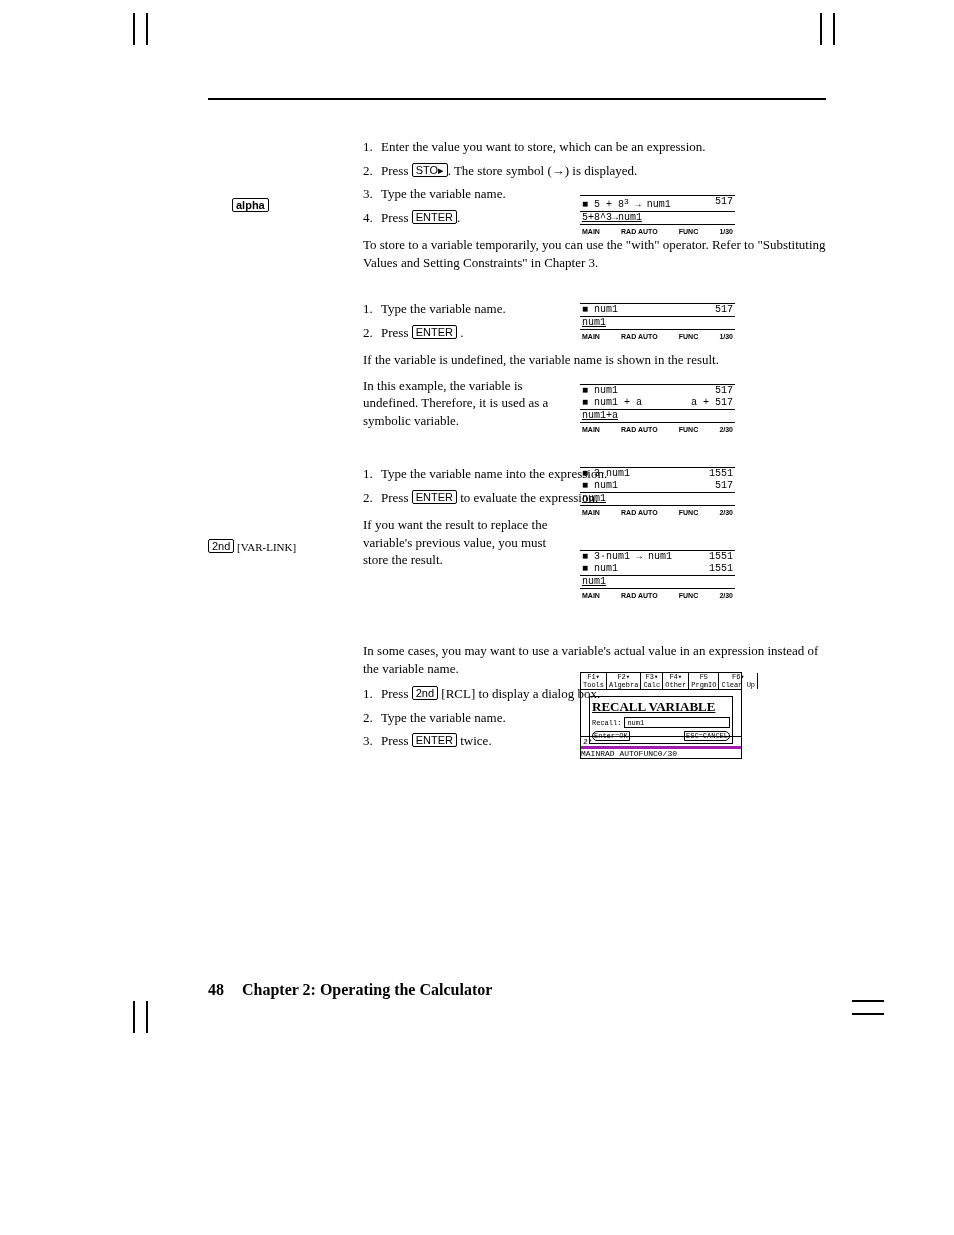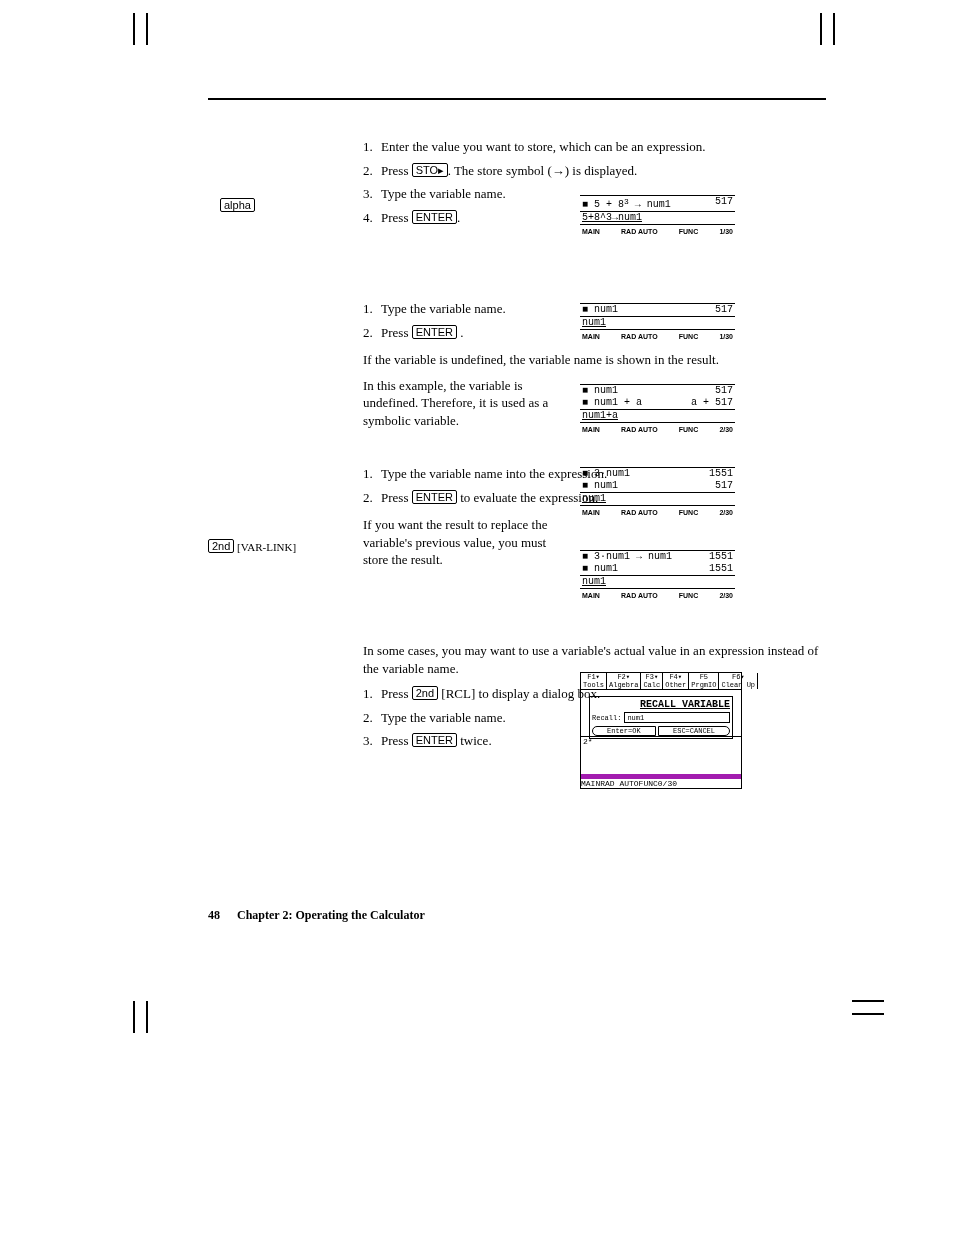--- a/index.html
+++ b/index.html
@@ -118,25 +118,26 @@
     white-space: pre;
   }
   .dlg .area { height: 46px; position: relative; }
   .dlg .box {
     position: absolute;
     left: 8px; right: 8px; top: 6px;
     border: 1px solid #000;
     padding: 2px;
   }
   .dlg .box .title {
-    text-align: right;
-    font-size: 10px;
+    text-align: left;
+    font-size: 13px;
     font-weight: bold;
     margin-bottom: 2px;
     text-decoration: underline;
+    font-family: Liberation Serif, serif;
   }
   .dlg .box .field {
     display: flex;
     font-size: 7px;
     align-items: center;
     gap: 3px;
   }
   .dlg .box .field input {
     flex: 1;
     font-family: inherit;
@@ -145,35 +146,35 @@
     height: 9px;
     padding: 0 2px;
   }
   .dlg .box .btns {
     display: flex;
     justify-content: space-between;
     font-size: 7px;
     margin-top: 3px;
   }
   .dlg .box .btns span {
-    padding: 0 14px;
+    padding: 0 1px;
     display: inline-block;
   }
   .dlg .box .btns .lbtn { border: 1px solid #000; border-radius: 6px 0 0 6px; }
   .dlg .box .btns .rbtn { border: 1px solid #000; border-radius: 0 6px 6px 0; }
   .dlg .entryline {
     border-top: 1px solid #000;
     font-size: 8px;
     padding: 0 2px;
   }
   .footer {
     position: absolute;
     left: 208px;
-    top: 908px;
-    font-size: 12px;
+    top: 981px;
+    font-size: 16px;
   }
   .footer .pn { font-weight: bold; }
   .footer .ch { font-weight: bold; margin-left: 14px; }
   sup { font-size: 8px; vertical-align: 3px; }
 </style>
 </head>
 <body>
 
 <div class="page">
 
@@ -181,21 +182,21 @@
   <div class="crop-mark" style="left:146px;top:13px;width:2px;height:32px"></div>
   <div class="crop-mark" style="left:820px;top:13px;width:2px;height:32px"></div>
   <div class="crop-mark" style="left:833px;top:13px;width:2px;height:32px"></div>
   <div class="crop-mark" style="left:133px;top:1001px;width:2px;height:32px"></div>
   <div class="crop-mark" style="left:146px;top:1001px;width:2px;height:32px"></div>
   <div class="crop-mark" style="left:852px;top:1000px;width:32px;height:2px"></div>
   <div class="crop-mark" style="left:852px;top:1013px;width:32px;height:2px"></div>
 
   <div class="hrule"></div>
 
-  <div class="side-note" style="left:220px; top:198px;">
+  <div class="side-note" style="left:232px; top:198px;font-weight:bold;">
     <span class="key">alpha</span>
   </div>
   <div class="side-note" style="left:208px; top:539px;">
     <span class="key">2nd</span>
     <span>[VAR-LINK]</span>
   </div>
 
   <div class="content" style="top:138px;">
     <div class="ol">
       <div class="li">
@@ -208,20 +209,21 @@
         </div>
       <div class="li">
           <span class="num">3.</span>
           <span class="txt">Type the variable name.</span>
         </div>
       <div class="li">
           <span class="num">4.</span>
           <span class="txt"><span>Press </span><span class="key">ENTER</span><span>.</span></span>
         </div>
     </div>
+    <div class="para">To store to a variable temporarily, you can use the "with" operator. Refer to "Substituting Values and Setting Constraints" in Chapter 3.</div>
   </div>
 
   <div class="calc" style="left:580px; top:195px;">
     <div class="hline"></div>
     <div class="row">
         <span><span>■ 5 + 8</span><sup>3</sup><span> → num1</span></span>
         <span>517</span>
       </div>
     <div class="row hline entry">
         <span>5+8^3→num1</span>
@@ -388,21 +390,21 @@
           <span>Recall:</span>
           <input value="num1" style="">
         </div>
         <div class="btns">
           <span class="lbtn">Enter=OK</span>
           <span class="rbtn">ESC=CANCEL</span>
         </div>
       </div>
     </div>
     <div class="entryline">2*</div>
-    <div class="status" style="border-top:5px solid #a21caf;margin-top:28px;">
+    <div class="status" style="border-top:3px solid #a21caf;">
       <span>MAIN</span><span>RAD AUTO</span><span>FUNC</span><span>0/30</span>
     </div>
   </div>
 
   <div class="footer">
     <span class="pn">48</span>
     <span class="ch">Chapter 2: Operating the Calculator</span>
   </div>
 
 </div>

